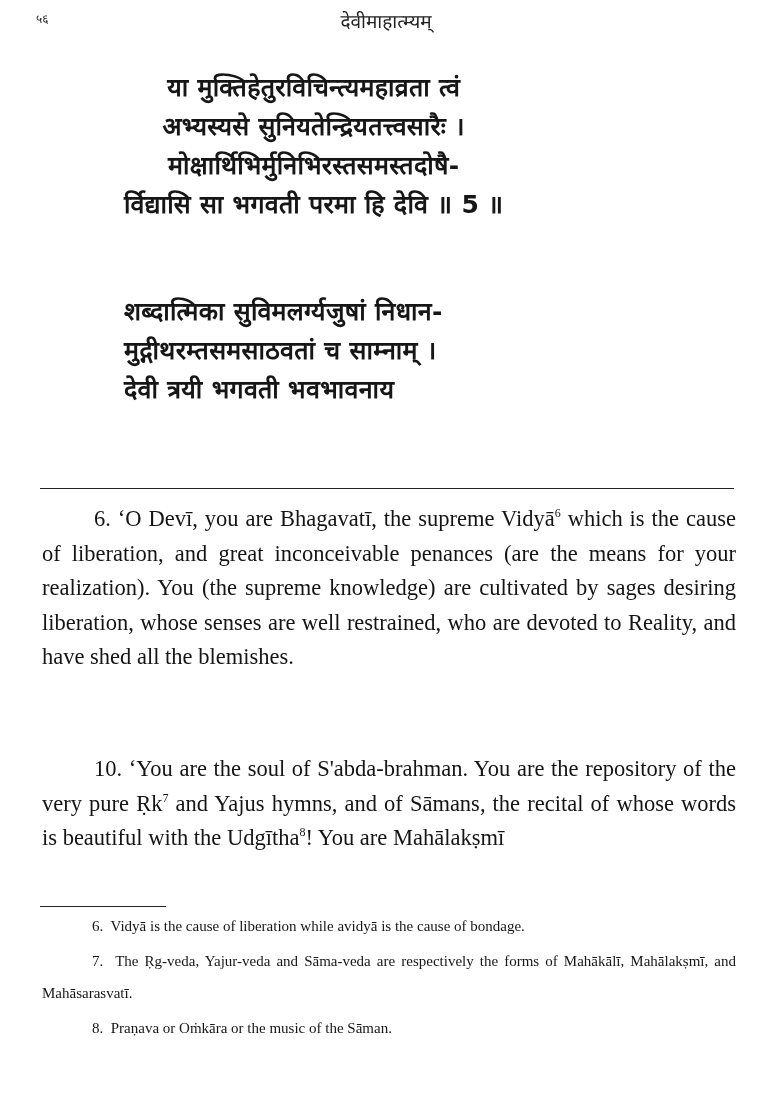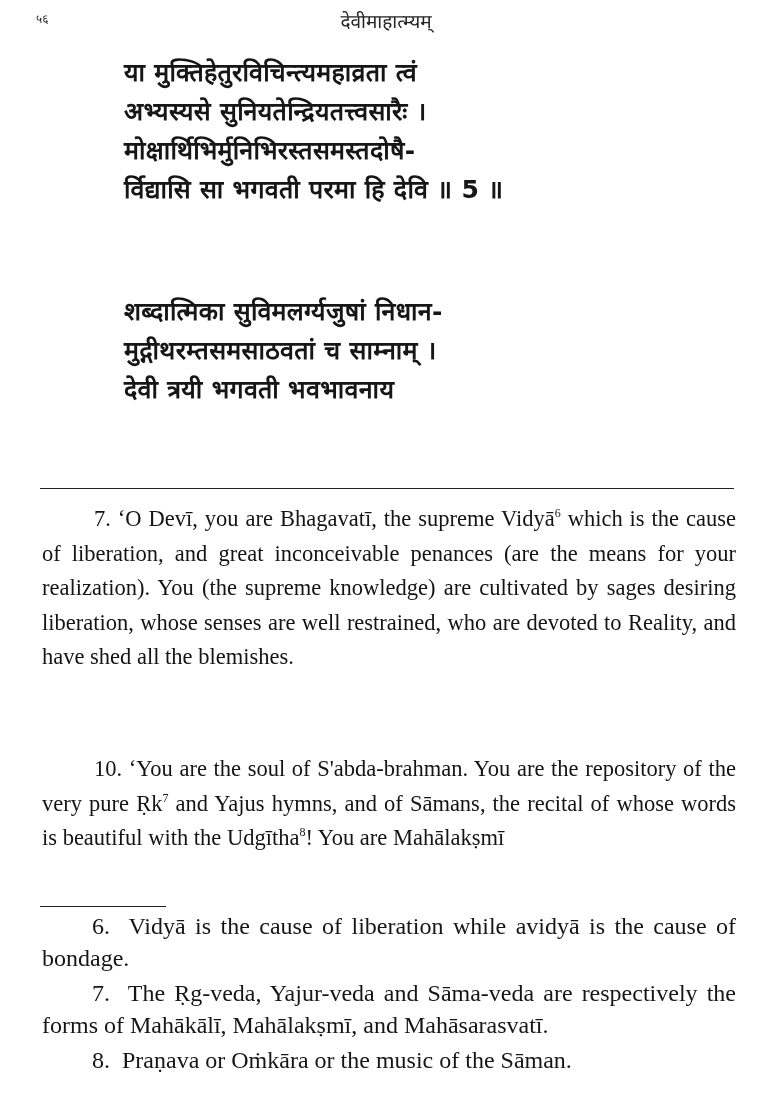--- a/index.html
+++ b/index.html
@@ -19,21 +19,21 @@
   .running-title {
     position: absolute; left: 0; right: 8px; text-align: center; top: 0;
     font-family: "DejaVu Sans", sans-serif; font-size: 19px; color: #222;
   }
   .verse {
     position: absolute; left: 124px;
     font-family: "DejaVu Sans", sans-serif; font-weight: bold;
     font-size: 25px; line-height: 39px; color: #161616;
     white-space: nowrap; letter-spacing: 0.3px;
   }
-  .verse-9 { top: 53px; }
+  .verse-9 { top: 68px; text-align: center; }
   .verse-10 { top: 292px; }
   .verse .line { display: block; }
   .rule-main {
     position: absolute; left: 40px; top: 488px; width: 694px; height: 0;
     border-top: 1.6px solid #222;
   }
   .para {
     position: absolute; left: 42px; width: 694px;
     font-size: 22.5px; line-height: 34.5px; text-align: justify;
     color: #141414;
@@ -41,21 +41,21 @@
   .para p { margin: 0; text-indent: 52px; }
   .para-9 { top: 502px; }
   .para-10 { top: 752px; }
   sup { font-size: 12px; line-height: 0; vertical-align: 9px; }
   .rule-fn {
     position: absolute; left: 40px; top: 906px; width: 126px; height: 0;
     border-top: 1.6px solid #222;
   }
   .footnotes {
     position: absolute; left: 42px; top: 910px; width: 694px;
-    font-size: 24px; line-height: 32px; text-align: justify; color: #161616;
+    font-size: 15px; line-height: 32px; text-align: justify; color: #161616;
   }
   .footnotes p { margin: 0 0 3px 0; text-indent: 50px; }
 </style>
 </head>
 <body>
 
 <div class="header">
   <span class="page-num">५६</span>
   <span class="running-title">देवीमाहात्म्यम्</span>
 </div>
@@ -69,21 +69,21 @@
 
 <div class="verse verse-10">
   <span class="line">शब्दात्मिका सुविमलर्ग्यजुषां निधान-</span>
   <span class="line">मुद्गीथरम्तसमसाठवतां च साम्नाम् ।</span>
   <span class="line">देवी त्रयी भगवती भवभावनाय</span>
 </div>
 
 <div class="rule-main"></div>
 
 <div class="para para-9">
-  <p><span>7.  ‘O Devī, you are Bhagavatī, the supreme Vidyā</span><sup>6</sup><span> which is the cause of liberation, and great inconceivable penances (are the means for your realization). You (the supreme knowledge) are cultivated by sages desiring liberation, whose senses are well restrained, who are devoted to Reality, and have shed all the blemishes.</span></p>
+  <p><span>6.  ‘O Devī, you are Bhagavatī, the supreme Vidyā</span><sup>6</sup><span> which is the cause of liberation, and great inconceivable penances (are the means for your realization). You (the supreme knowledge) are cultivated by sages desiring liberation, whose senses are well restrained, who are devoted to Reality, and have shed all the blemishes.</span></p>
 </div>
 
 <div class="para para-10">
   <p><span>10.  ‘You are the soul of S'abda-brahman. You are the repository of the very pure Ṛk</span><sup>7</sup><span> and Yajus hymns, and of Sāmans, the recital of whose words is beautiful with the Udgītha</span><sup>8</sup><span>! You are Mahālakṣmī</span></p>
 </div>
 
 <div class="rule-fn"></div>
 
 <div class="footnotes">
   <p><span>6.</span>&nbsp; <span>Vidyā is the cause of liberation while avidyā is the cause of bondage.</span></p>

